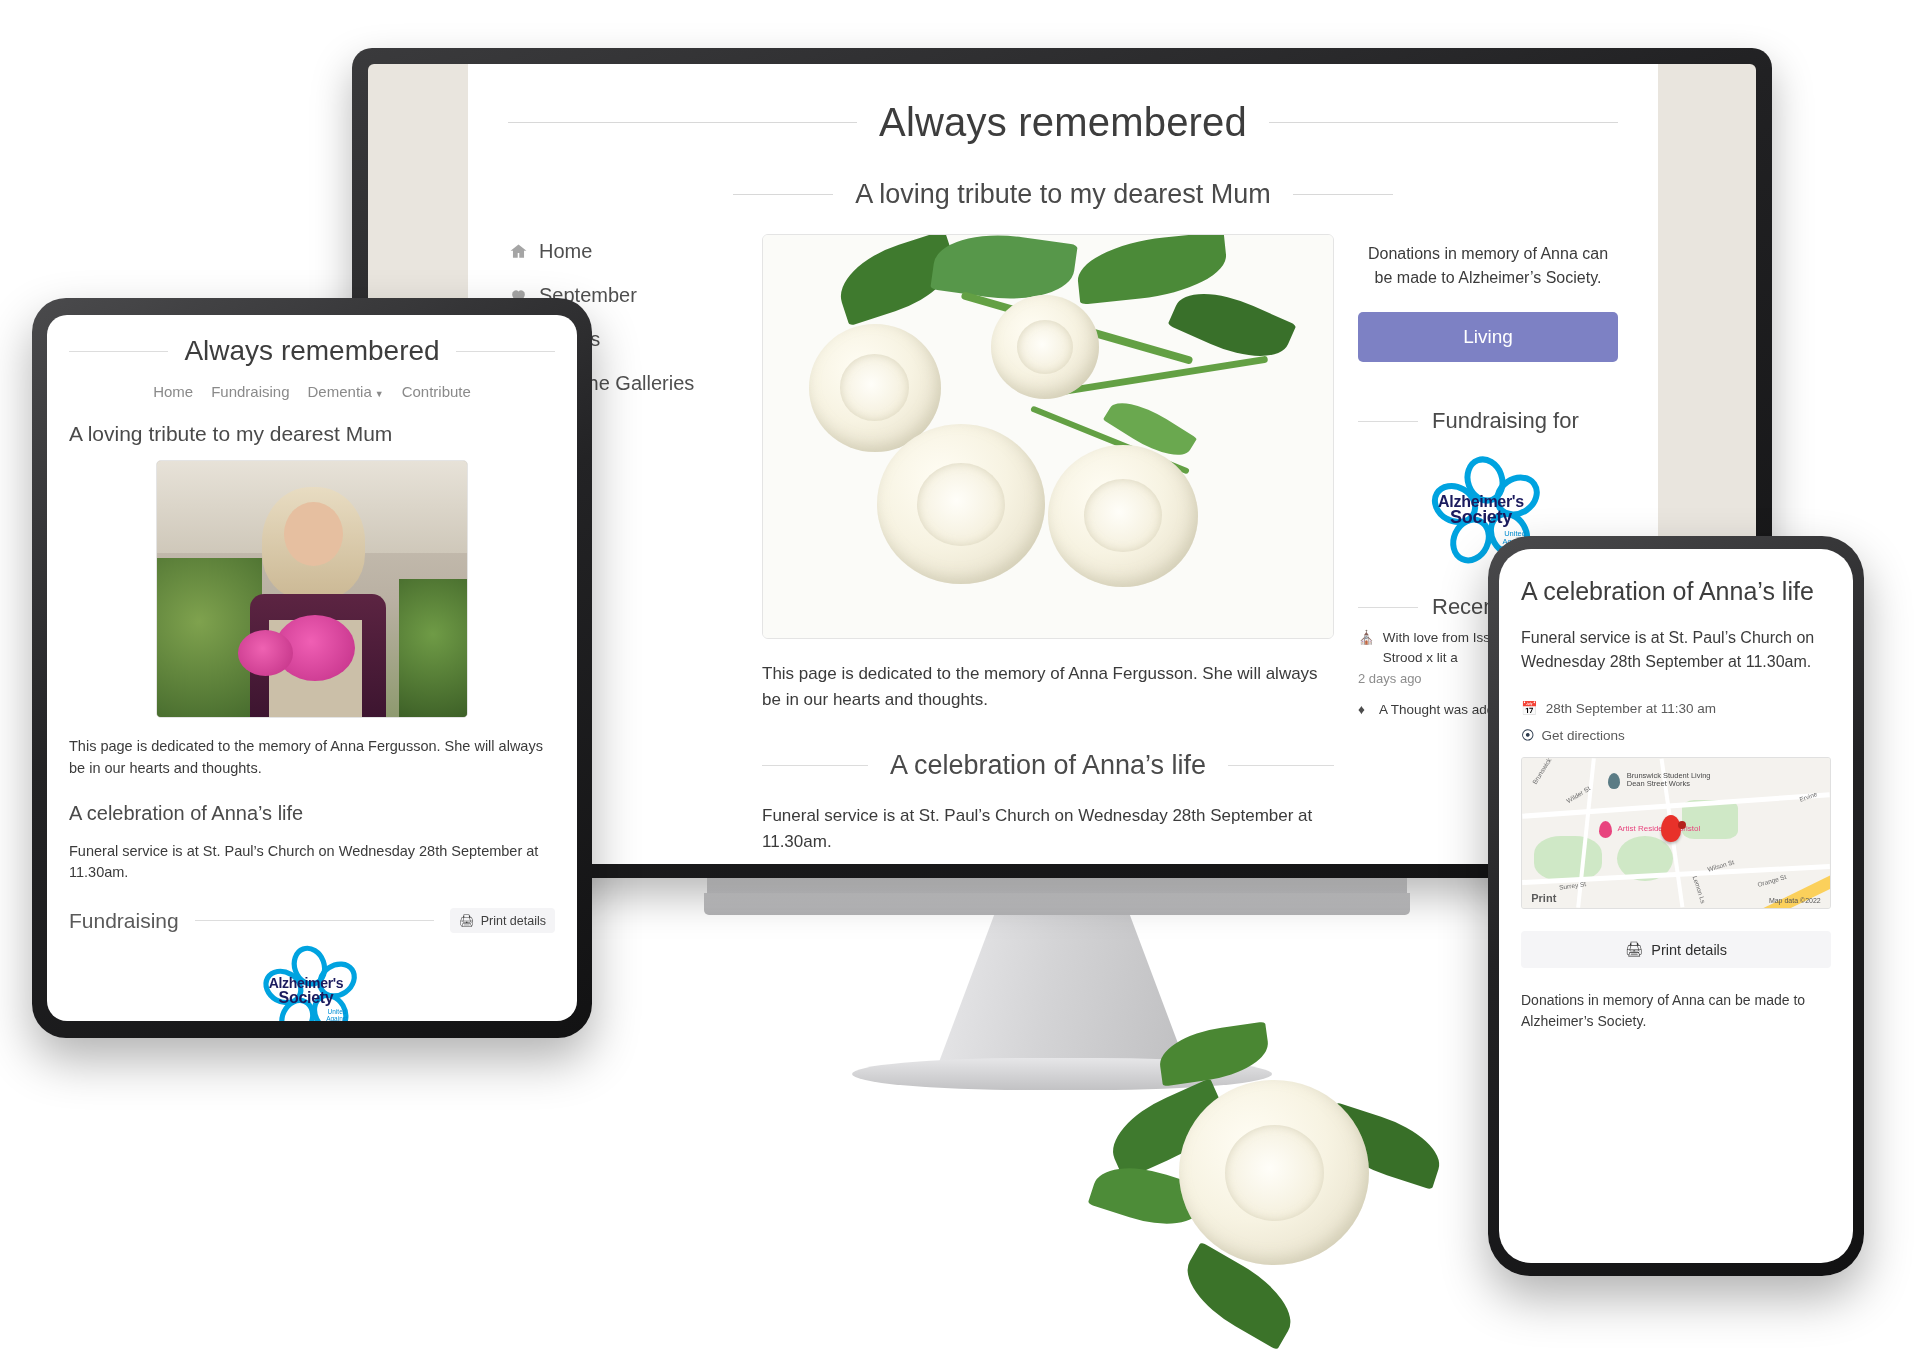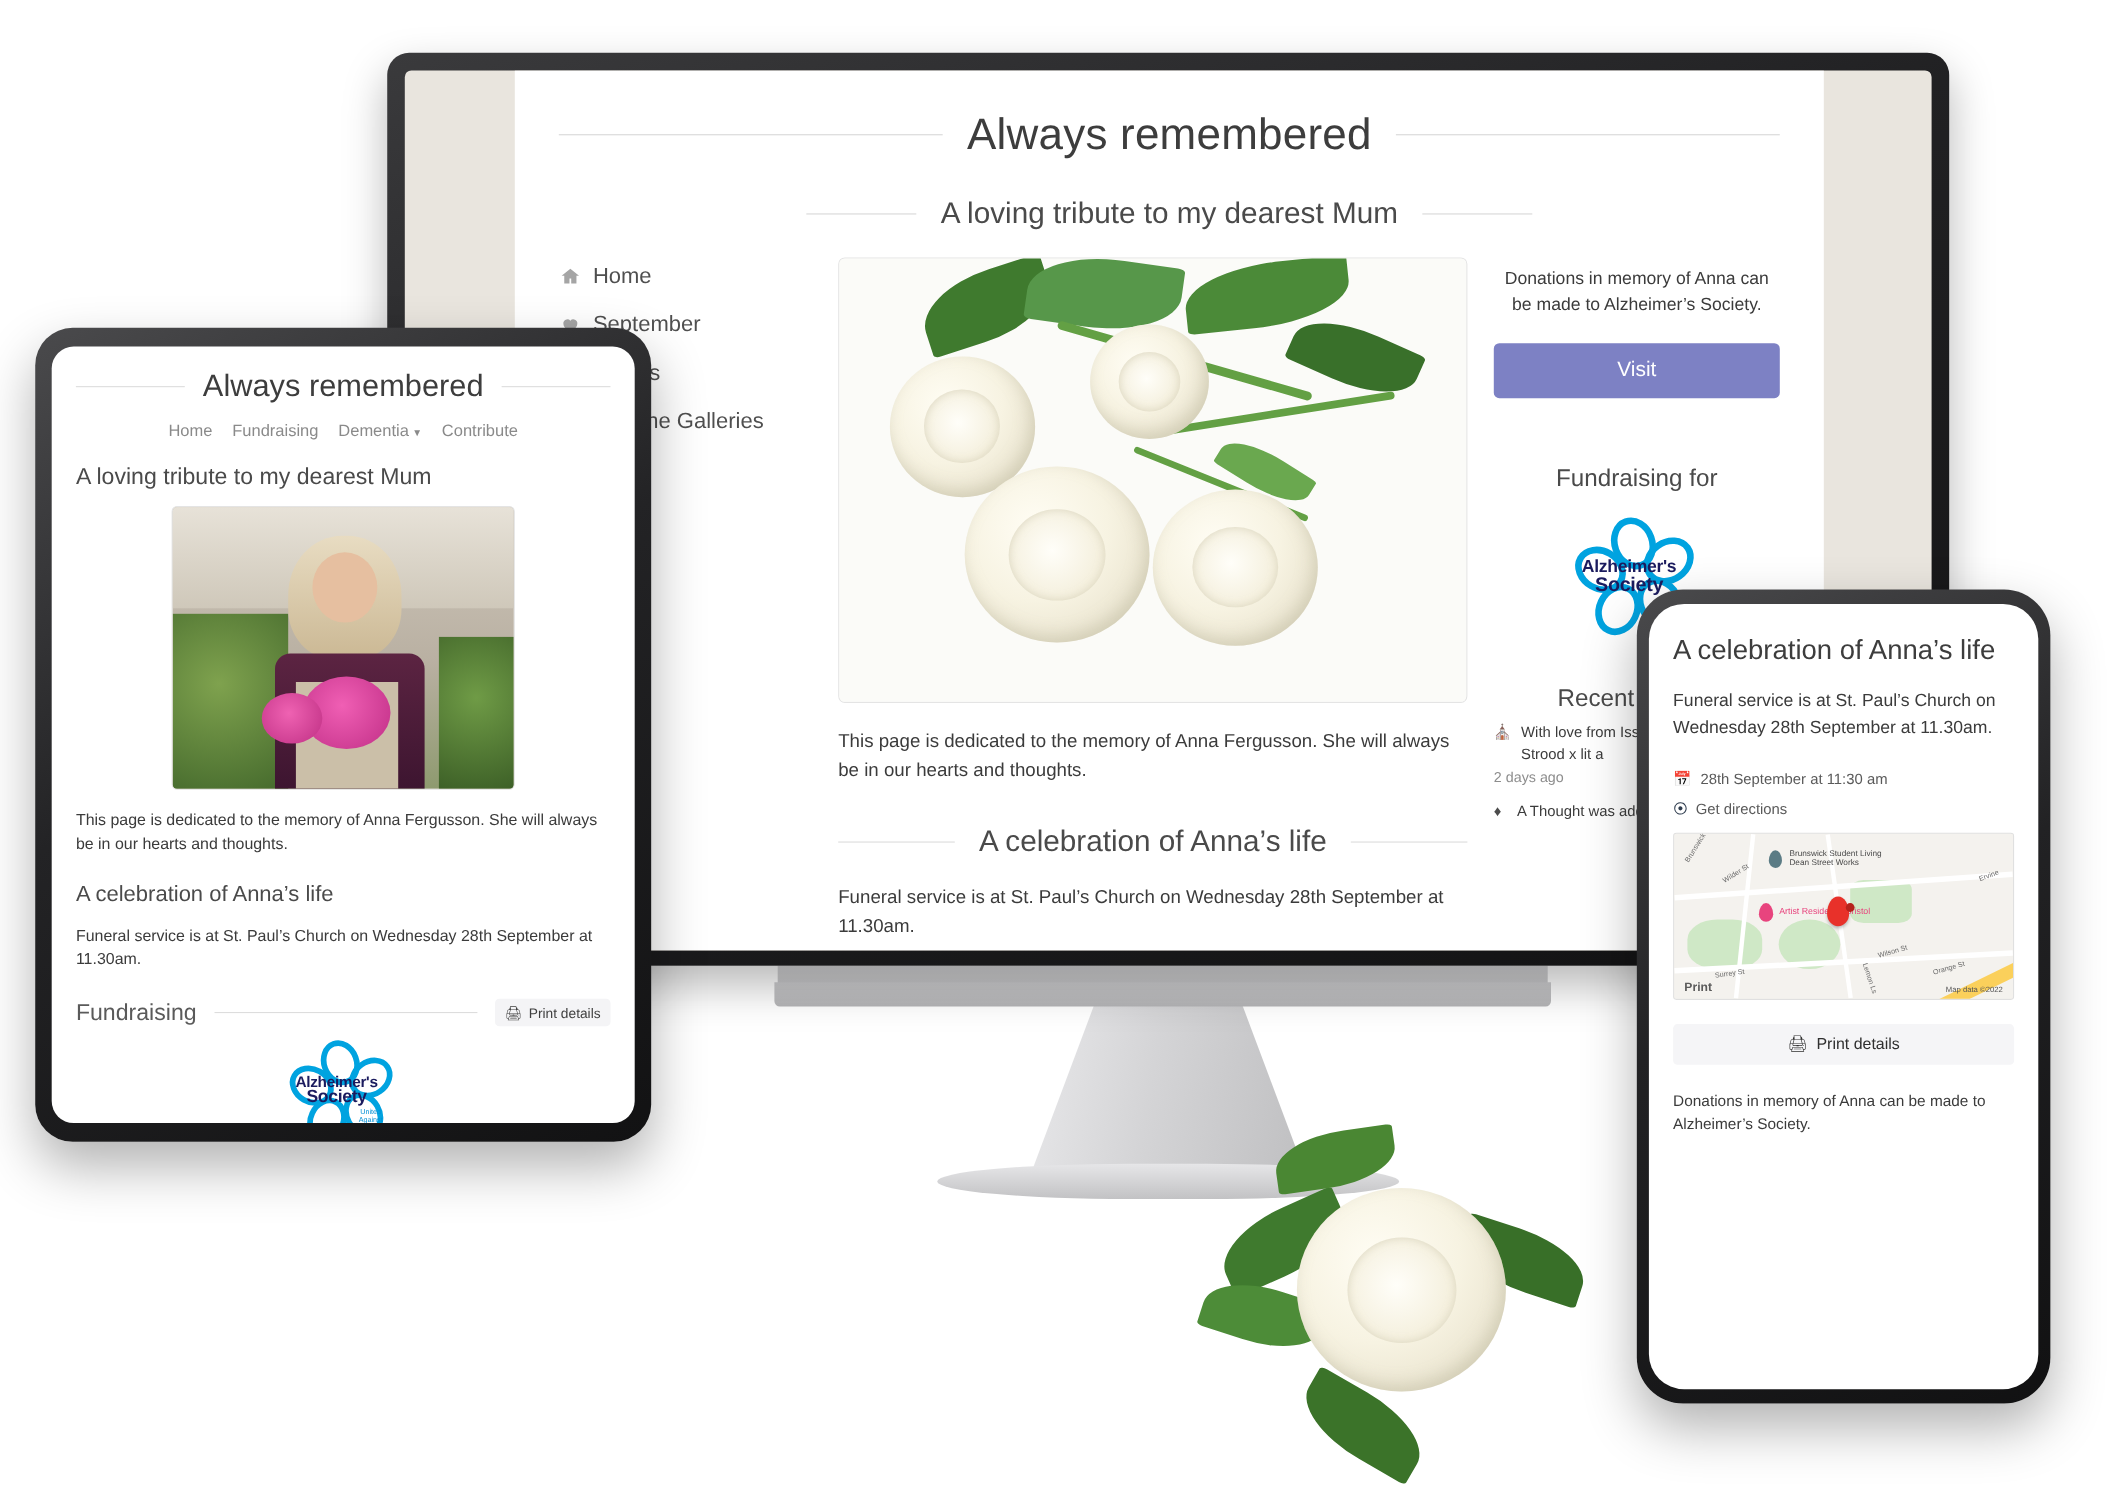--- a/index.html
+++ b/index.html
@@ -70,21 +70,21 @@
   .d-sub2 h3 { font-weight:400; font-size:27px; color:#4a4a4a; white-space:nowrap; }
   .d-body2 { font-size:17px; line-height:1.55; color:#3b3b3b; margin-top:22px; }
 
   .d-right { width:260px; flex:0 0 260px; padding-top:8px; }
   .d-donate-txt { text-align:center; font-size:16px; line-height:1.5; color:#3b3b3b; }
   .btn-donate {
     display:block; width:100%; margin-top:22px; padding:14px 0;
     background:#7d81c4; color:#fff; text-align:center; font-size:19px;
     border:none; border-radius:5px; cursor:pointer; font-family:inherit;
   }
-  .d-mini-head { display:flex; align-items:center; gap:14px; margin-top:46px;flex-direction:column; }
+  .d-mini-head { display:flex; align-items:center; gap:14px; margin-top:46px; }
   .d-mini-head .rule { flex:1; height:1px; background:#dcdcdc; max-width:60px; }
   .d-mini-head h4 { font-weight:400; font-size:22px; color:#4a4a4a; white-space:nowrap; }
   .d-logo-wrap { display:flex; justify-content:center; margin-top:22px; }
   .d-activity { margin-top:8px; }
   .act-item { display:flex; gap:8px; font-size:13.5px; color:#3b3b3b; line-height:1.45; margin-bottom:4px; }
   .act-item .aico { color:#4c4c4c; flex:0 0 13px; }
   .act-time { font-size:13px; color:#8d8d8d; margin: 2px 0 14px 0; }
 
   
   #tablet {
@@ -249,21 +249,21 @@
                 <div class="rule"></div>
                 <h3>A celebration of Anna’s life</h3>
                 <div class="rule"></div>
               </div>
 
               <p class="d-body2">Funeral service is at St. Paul’s Church on Wednesday 28th September at 11.30am.</p>
             </div>
 
             <aside class="d-right">
               <p class="d-donate-txt">Donations in memory of Anna can be made to Alzheimer’s Society.</p>
-              <button class="btn-donate">Visit</button>
+              <button class="btn-donate">Living</button>
 
               <div class="d-mini-head">
                 <div class="rule"></div>
                 <h4>Fundraising for</h4>
               </div>
 
               <div class="d-logo-wrap">
                 <div class="alz-logo" style="width:150px;height:110px;">
                   <svg viewBox="0 0 150 110" style="position:absolute;inset:0;width:150px;height:110px;">
                     <g fill="none" stroke="#00a3e0" stroke-width="6">

